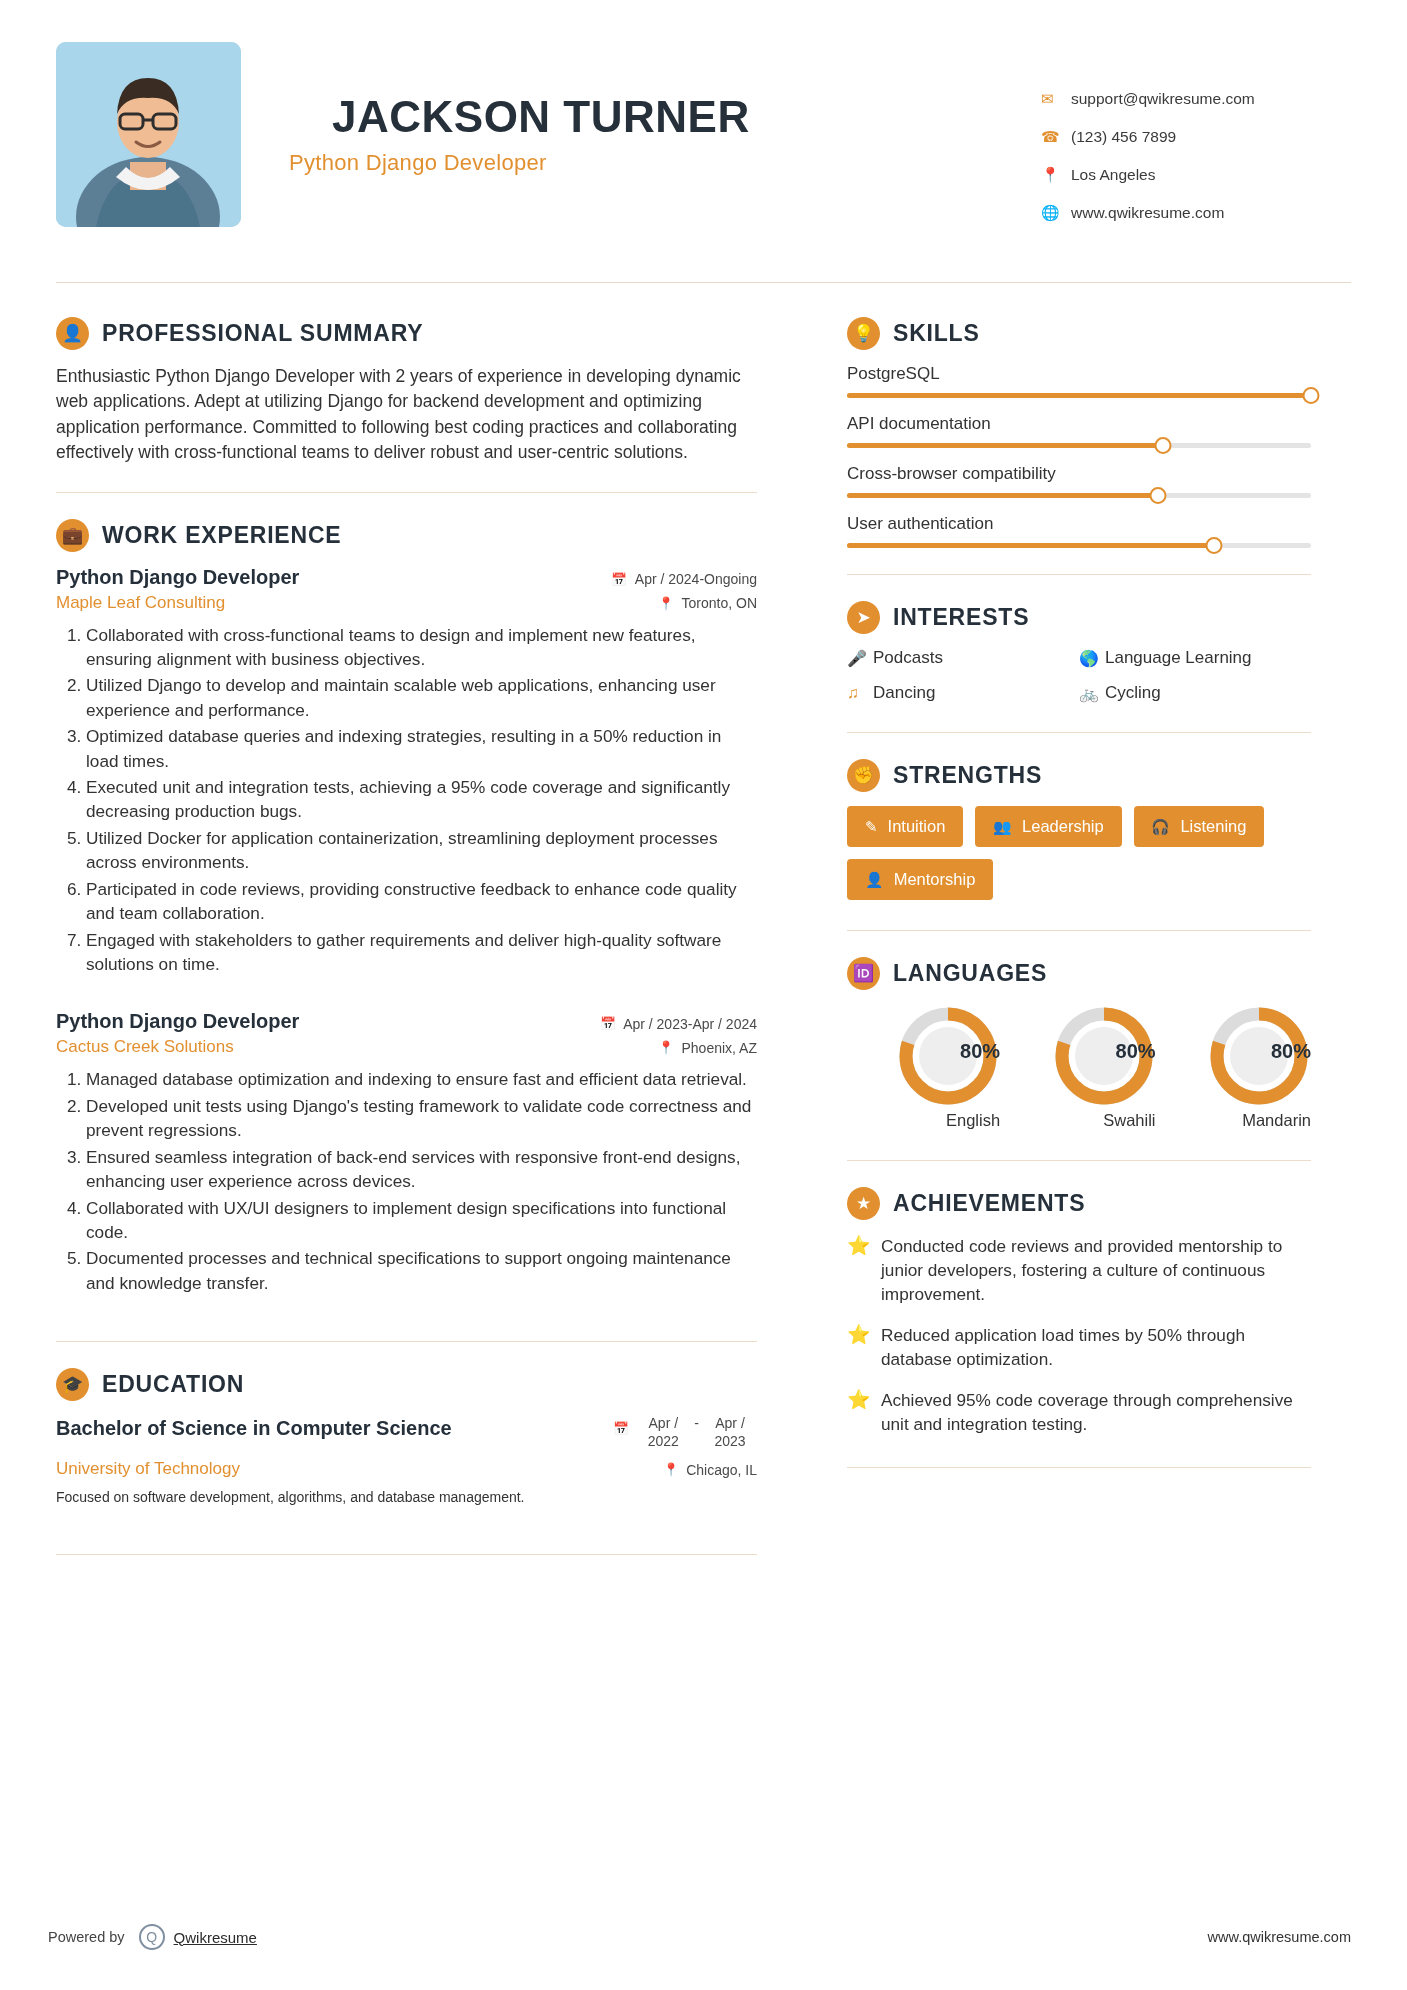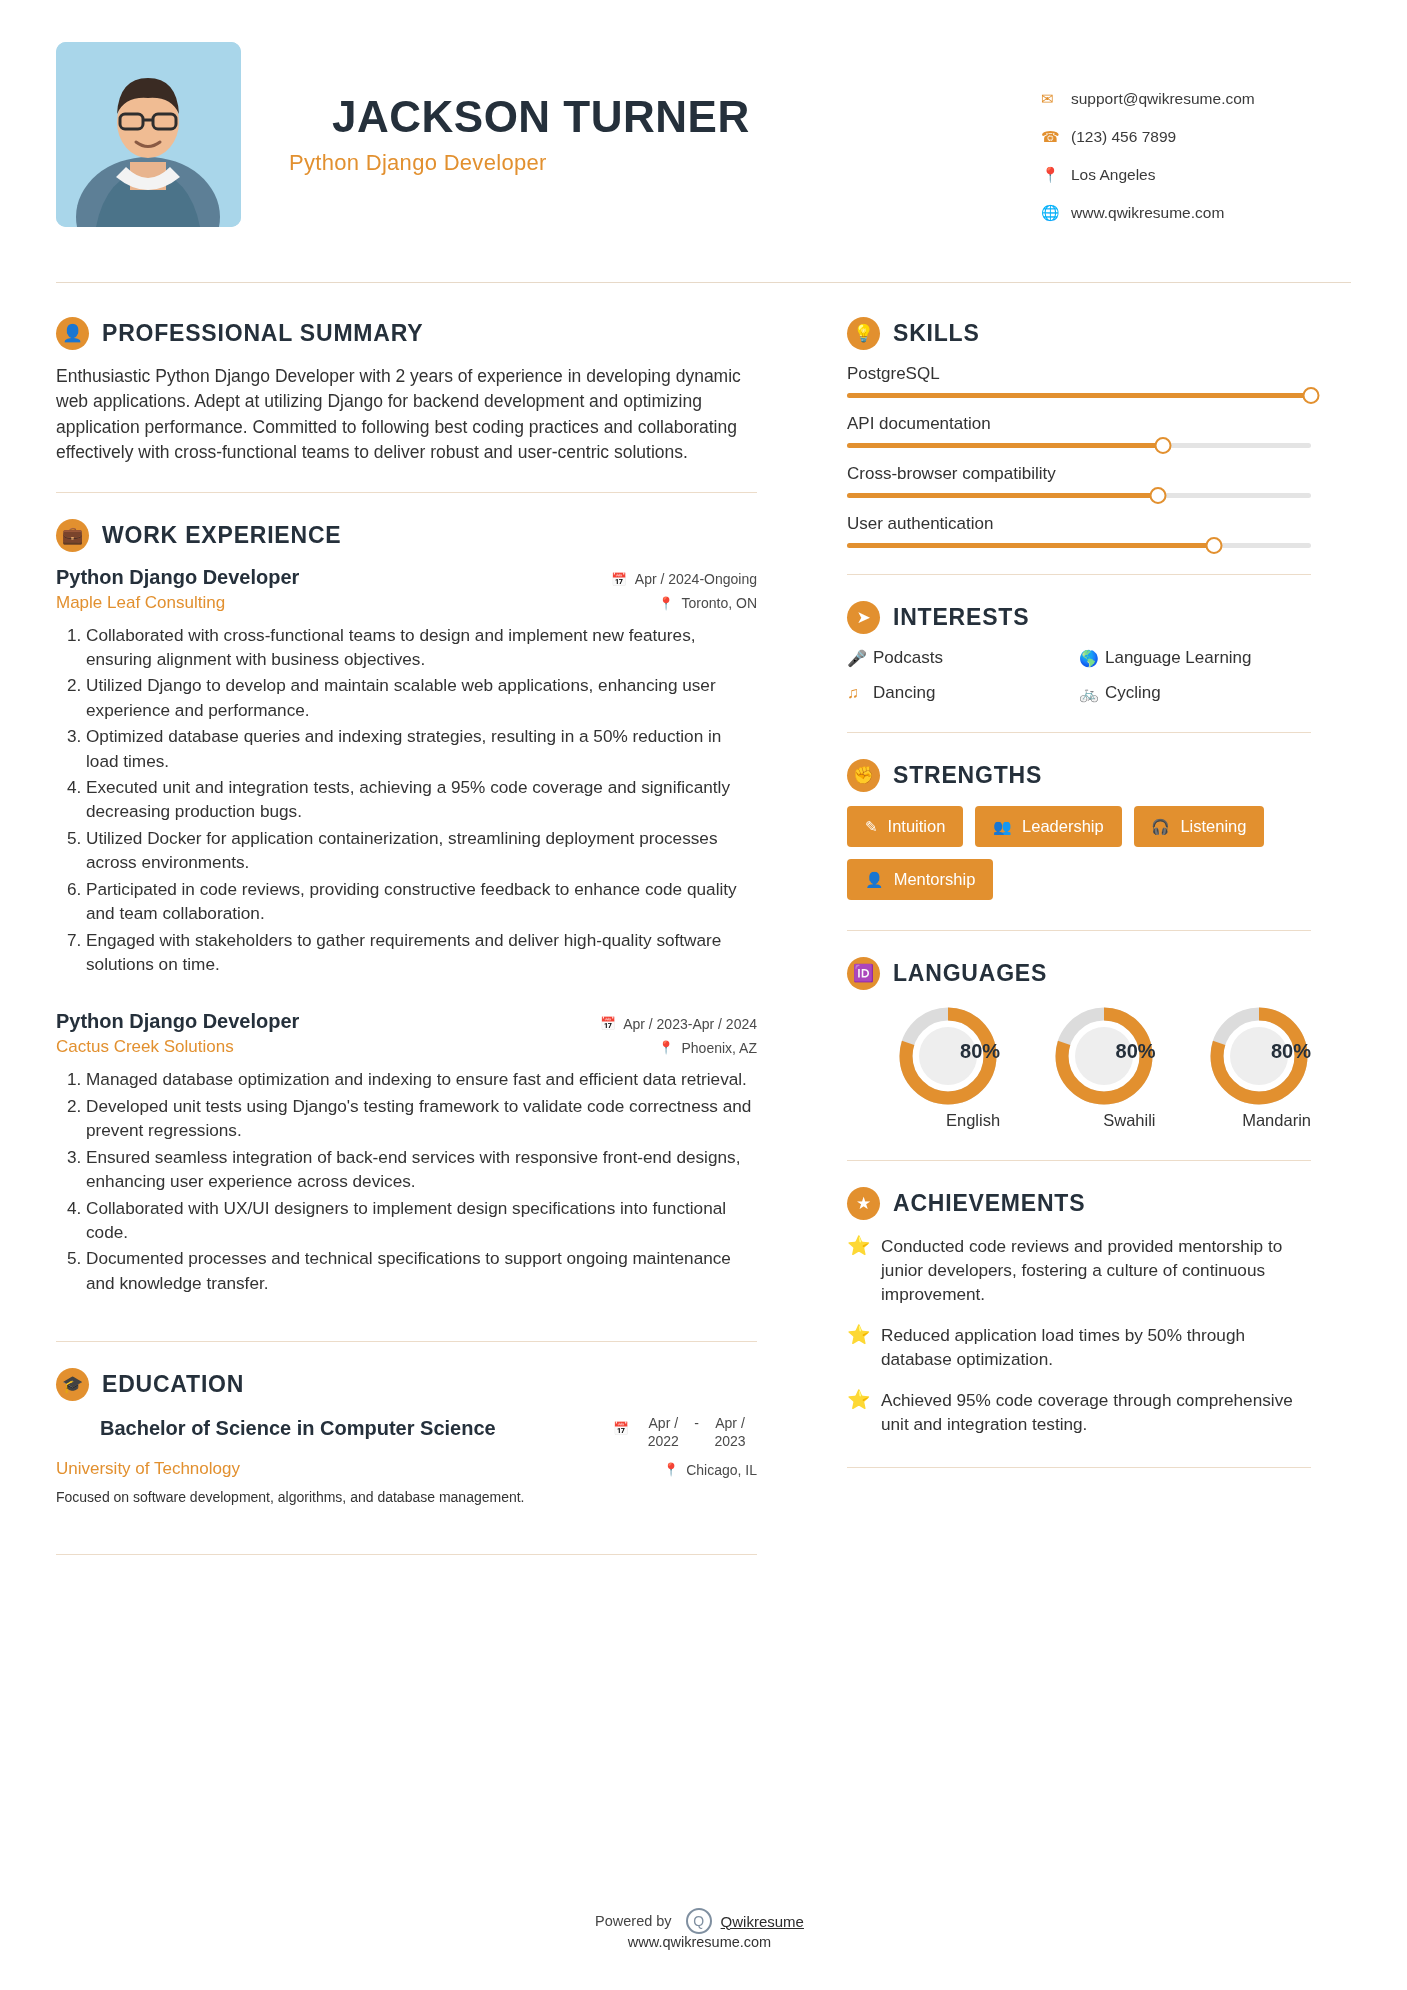--- a/index.html
+++ b/index.html
@@ -53,21 +53,21 @@
   .job-date { font-size:14px; color:#4a4a4a; display:flex; align-items:center; }
   .job-sub { display:flex; justify-content:space-between; align-items:baseline; margin-top:4px; }
   .job-company { font-size:17px; color:#e2902f; }
   .job-loc { font-size:14px; color:#4a4a4a; display:flex; align-items:center; }
   .mini-ico { margin-right:7px; font-size:13px; color:#555; }
   ol.bullets { margin:10px 0 0 0; padding-left:30px; }
   ol.bullets li { font-size:17.2px; line-height:1.42; margin-bottom:2px; color:#333; }
 
   
   .edu-top { display:flex; justify-content:space-between; align-items:flex-start; }
-  .edu-title { font-size:20px; font-weight:bold; color:#25303b; max-width:420px; line-height:1.3;margin-left:44px; }
+  .edu-title { font-size:20px; font-weight:bold; color:#25303b; max-width:420px; line-height:1.3; }
   .edu-dates { display:flex; align-items:flex-start; font-size:14px; color:#4a4a4a; }
   .edu-date-col { width:54px; text-align:center; line-height:1.25; }
   .edu-dash { padding:0 4px; }
   .edu-sub { display:flex; justify-content:space-between; align-items:baseline; margin-top:9px; }
   .edu-school { font-size:17px; color:#e2902f; }
   .edu-desc { font-size:14px; line-height:1.42; margin-top:9px; color:#333; }
 
   
   .skill { margin-bottom:16px; }
   .skill-name { font-size:17px; color:#333; margin-bottom:9px; }
@@ -91,21 +91,21 @@
   .lang { width:33%; text-align:right; }
   .lang-label { font-size:16.5px; margin-top:10px; color:#333; }
   .ach { display:flex; margin-bottom:17px; }
   .ach-ico { color:#e2902f; font-size:19px; width:34px; flex:0 0 auto; }
   .ach-txt { font-size:17.2px; line-height:1.4; color:#333; }
 
   
   .footer {
     position:absolute; left:48px; right:56px; bottom:40px;
     display:flex; align-items:center; justify-content:space-between;
-    border-top:0; font-size:14.5px; color:#444;flex-direction:column;
+    border-top:0; font-size:14.5px; color:#444;
   }
   .footer-left { display:flex; align-items:center; }
   .q-circle {
     width:26px; height:26px; border-radius:50%; border:2px solid #7f8fa0;
     display:flex; align-items:center; justify-content:center;
     font-size:14px; color:#7f8fa0; margin:0 9px 0 14px;
   }
   .q-name { text-decoration:underline; color:#2b2b2b; font-size:15px; }
   .footer-right { font-size:14.5px; color:#333; }
 </style>

